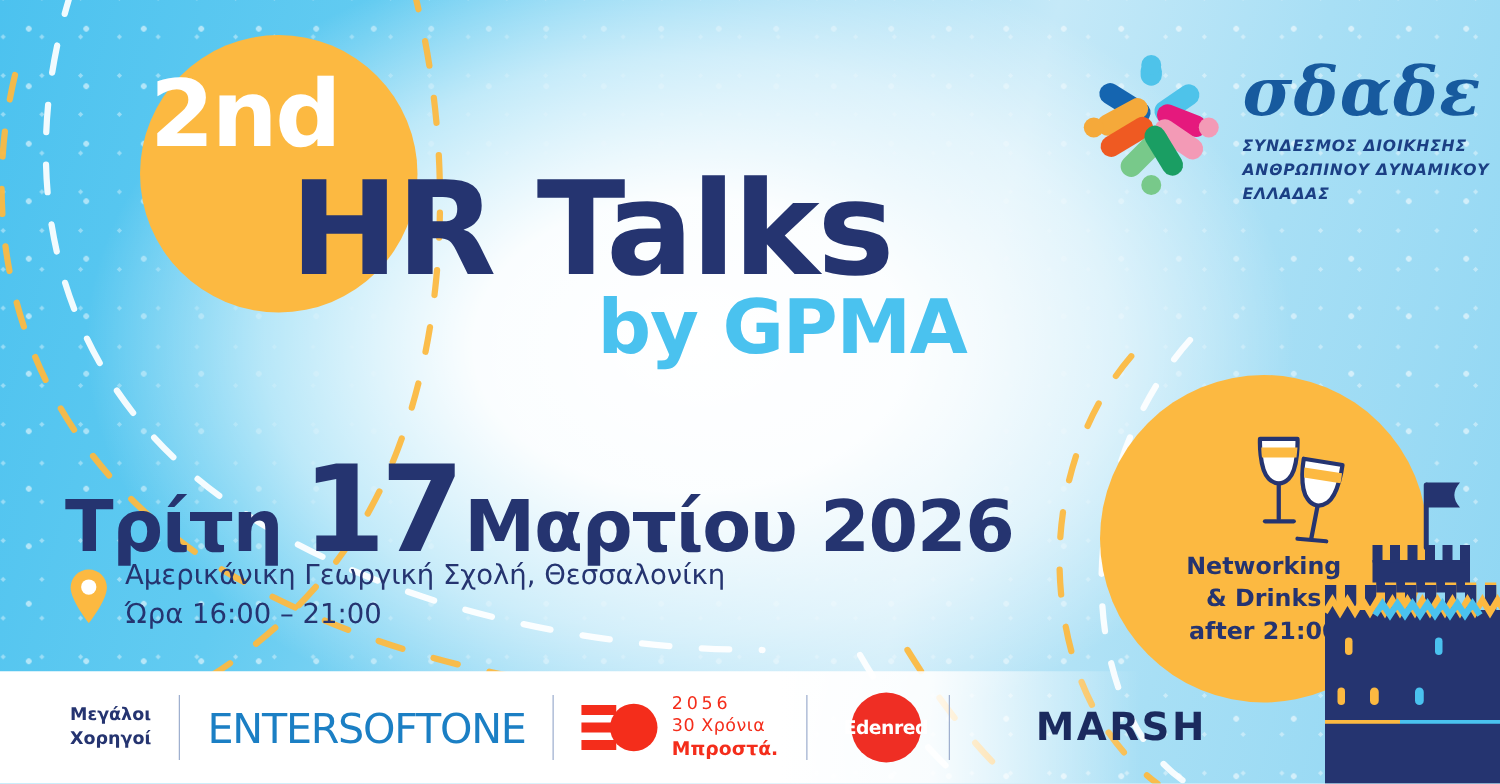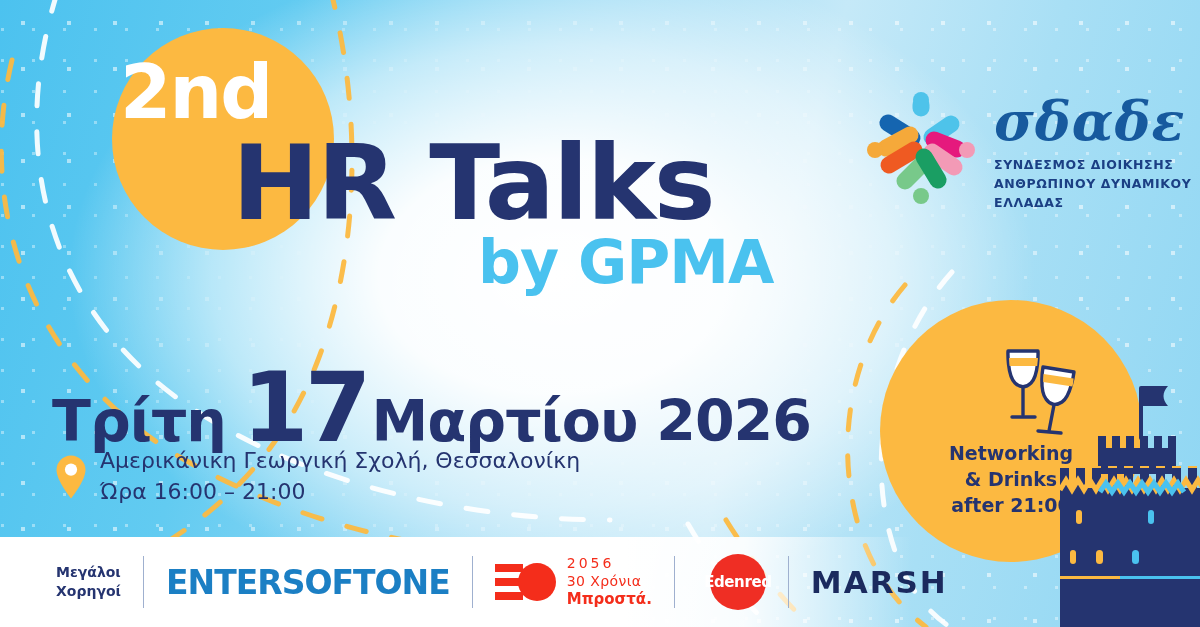--- a/index.html
+++ b/index.html
@@ -106,60 +106,60 @@
     background: linear-gradient(90deg, #ffffff 0%, #ffffff 52%, rgba(255,255,255,0.9) 62%, rgba(255,255,255,0.0) 76%);
   }
   .sp-label {
     color: #253470; font-size: 14px; font-weight: 700;
     line-height: 1.35; margin-left: 56px; white-space: nowrap;
   }
   .sp-div { width: 1px; height: 52px; background: #9fb0cf; margin: 0 22px; flex: 0 0 auto; }
   .sp-item { display: flex; align-items: center; }
 
   .logo-entersoft {
-    font-size: 33px; font-weight: 700; color: #1b7fc4;
+    font-size: 33px; font-weight: 400; color: #1b7fc4;
     letter-spacing: -1px; white-space: nowrap;
     -webkit-text-stroke: 0px;
   }
   .logo-thirty { display: flex; align-items: center; gap: 10px; }
   .mark-30 { width: 62px; height: 40px; flex: 0 0 auto; }
   .thirty-lines { color: #f42d1b; line-height: 1.25; }
   .thirty-lines .l1 { font-size: 14px; letter-spacing: 3px; font-weight: 500; }
   .thirty-lines .l2 { font-size: 14px; letter-spacing: 0.4px; font-weight: 500; }
   .thirty-lines .l3 { font-size: 15px; font-weight: 700; }
   .logo-edenred {
     width: 56px; height: 56px; border-radius: 50%;
     background: #ef2e24; color: #ffffff;
     display: flex; align-items: center; justify-content: center;
     font-size: 15px; font-weight: 700; letter-spacing: -0.4px; margin-left: 13px;
   }
   .logo-marsh {
     font-size: 31px; font-weight: 700; color: #1b2a5e;
-    letter-spacing: 2px; white-space: nowrap;
+    letter-spacing: 2px; white-space: nowrap; margin-left: 47px;
   }
 
   
   .sdade {
     position: absolute; left: 862px; top: 40px;
-    display: flex; align-items: flex-start; gap: 14px; margin-top: 48px;
+    display: flex; align-items: flex-start; gap: 14px;
   }
   .sdade-mark { width: 118px; height: 118px; flex: 0 0 auto; }
   .sdade-text { padding-top: 6px; }
   .sdade-word {
     font-family: "DejaVu Serif", "Liberation Serif", serif;
     font-style: italic; font-weight: 700;
     font-size: 54px; color: #175a9e; line-height: 1;
     letter-spacing: 1px;
   }
   .sdade-sub {
     margin-top: 8px; color: #1b3f84;
     font-size: 12.5px; font-weight: 700; line-height: 1.5;
     letter-spacing: 0.6px;
   }
-  .sdade-sub div { white-space: nowrap; }
+  .sdade-sub div { white-space: nowrap; font-style: italic; }
 </style>
 </head>
 <body>
 
 <div id="banner">
 
   <div class="bg-base"></div>
   <div class="bg-dots"></div>
 
   <svg class="deco-svg" viewBox="0 0 1200 627">

